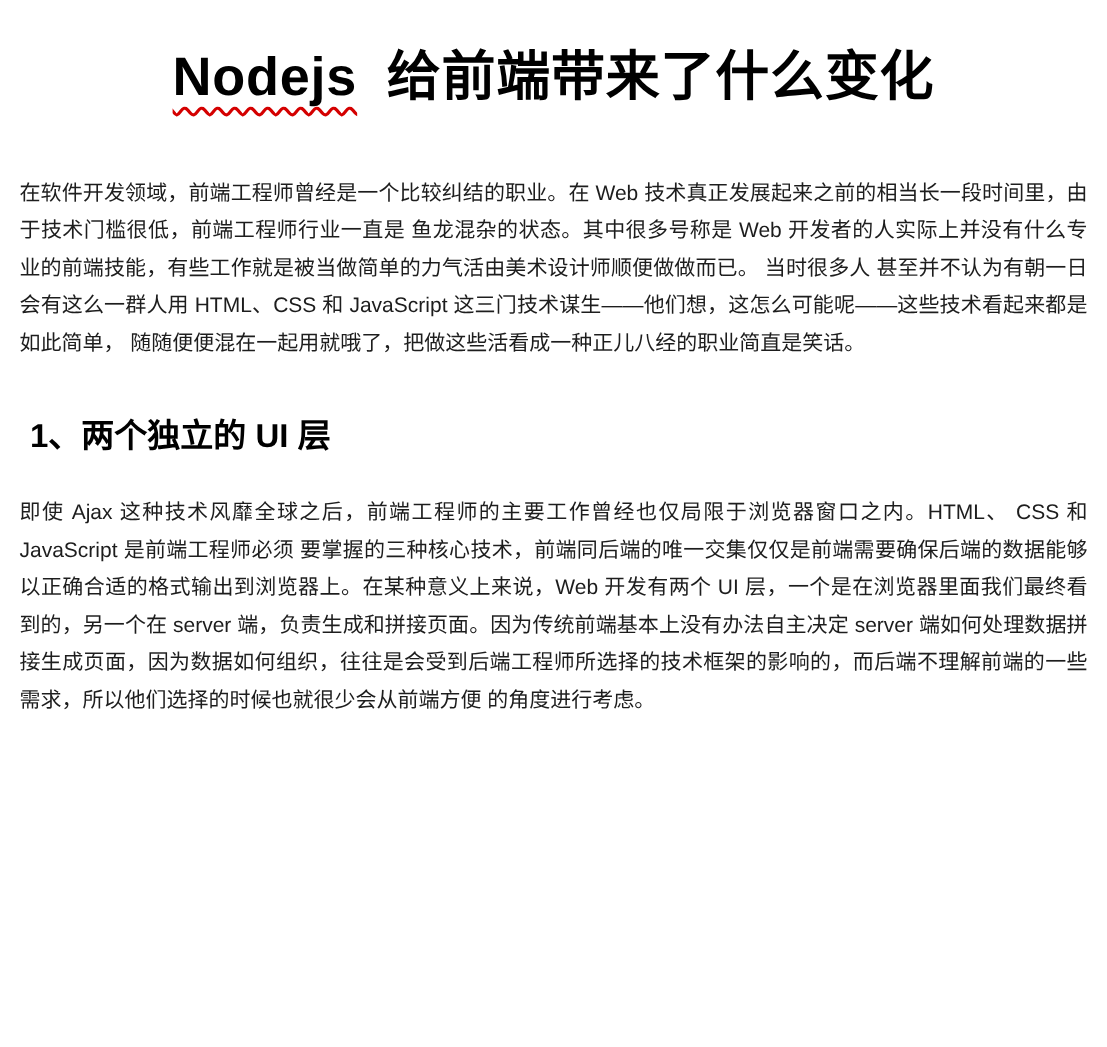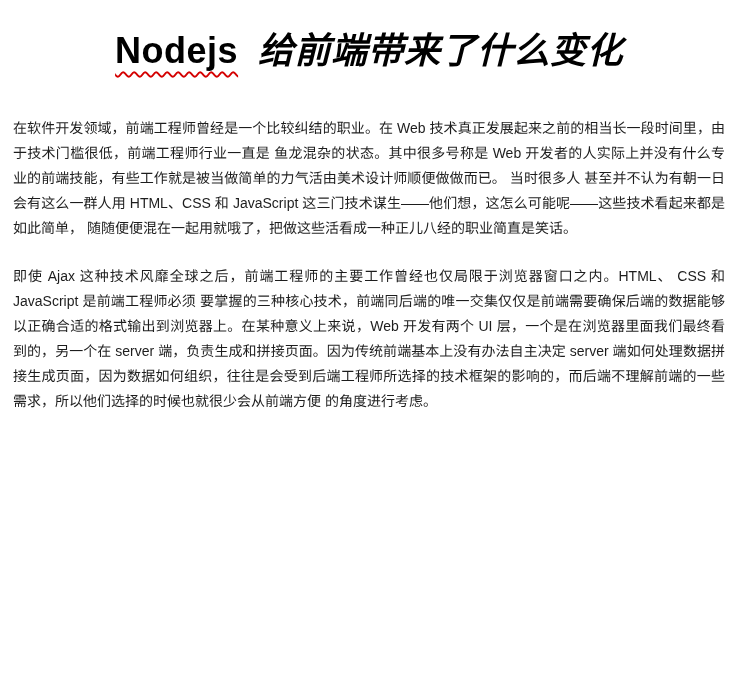--- a/index.html
+++ b/index.html
@@ -34,21 +34,20 @@
   .spellcheck-squiggle {
     text-decoration-line: underline;
     text-decoration-style: wavy;
     text-decoration-color: #d40000;
     text-decoration-thickness: 1.5px;
     text-underline-offset: 8px;
     text-align: center;
   }
   .title-rest {
     margin-left: 0.55em;
-    font-style: italic;
   }
   .body-text {
     margin: 0 0 23px 0;
     font-size: 14px;
     line-height: 25px;
     text-align: justify;
     color: #1d1d1d;
   }
   .section-heading {
     margin: 36px 0 24px 0;
@@ -62,16 +61,17 @@
 </head>
 <body>
 
 <div class="page">
 
   <h1 class="doc-title"><span class="spellcheck-squiggle">Nodejs</span><span class="title-rest">给前端带来了什么变化</span></h1>
 
   <p class="body-text">在软件开发领域，前端工程师曾经是一个比较纠结的职业。在 Web 技术真正发展起来之前的相当长一段时间里，由于技术门槛很低，前端工程师行业一直是 鱼龙混杂的状态。其中很多号称是 Web 开发者的人实际上并没有什么专业的前端技能，有些工作就是被当做简单的力气活由美术设计师顺便做做而已。 当时很多人 甚至并不认为有朝一日会有这么一群人用 HTML、CSS 和 JavaScript 这三门技术谋生——他们想，这怎么可能呢——这些技术看起来都是如此简单， 随随便便混在一起用就哦了，把做这些活看成一种正儿八经的职业简直是笑话。</p>
 
 
+  <h2 class="section-heading">1、两个独立的 UI 层</h2>
 
   <p class="body-text">即使 Ajax 这种技术风靡全球之后，前端工程师的主要工作曾经也仅局限于浏览器窗口之内。HTML、 CSS 和 JavaScript 是前端工程师必须 要掌握的三种核心技术，前端同后端的唯一交集仅仅是前端需要确保后端的数据能够以正确合适的格式输出到浏览器上。在某种意义上来说，Web 开发有两个 UI 层，一个是在浏览器里面我们最终看到的，另一个在 server 端，负责生成和拼接页面。因为传统前端基本上没有办法自主决定 server 端如何处理数据拼 接生成页面，因为数据如何组织，往往是会受到后端工程师所选择的技术框架的影响的，而后端不理解前端的一些需求，所以他们选择的时候也就很少会从前端方便 的角度进行考虑。</p>
 
 </div>
 
 </body></html>

